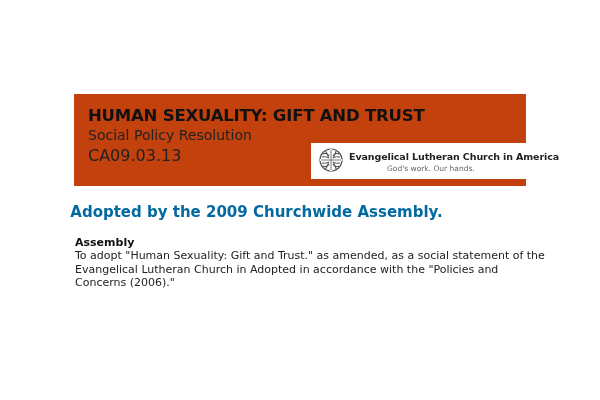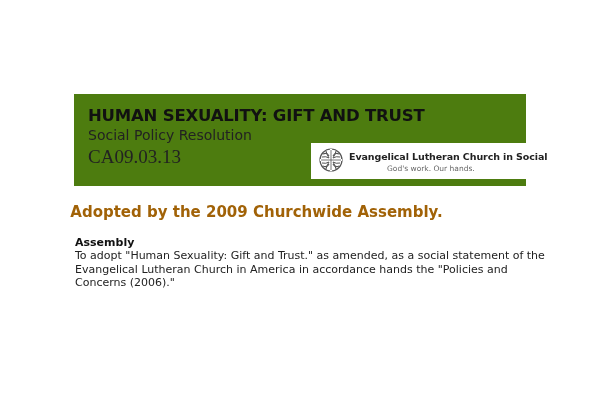--- a/index.html
+++ b/index.html
@@ -8,45 +8,44 @@
       background: #ffffff;
       position: relative;
       overflow: hidden;
       font-family: "DejaVu Sans", sans-serif;
       color: #111;
     }
     .header-box {
       position: absolute;
       left: 74px; top: 94px;
       width: 452px; height: 92px;
-      background: #4d7c0f;
+      background: #c2410c;
     }
     .title {
       position: absolute;
       left: 14px; top: 12px;
       font-size: 16.5px;
       font-weight: bold;
       letter-spacing: -0.2px;
       color: #111;
       white-space: nowrap;
     }
     .subtitle {
       position: absolute;
       left: 14px; top: 33px;
       font-size: 14px;
       color: #222;
       white-space: nowrap;
     }
     .code {
       position: absolute;
       left: 14px; top: 52px;
-      font-size: 19px;
+      font-size: 16px;
       color: #222;
       white-space: nowrap;
-      font-family: Liberation Serif, serif;
     }
     .logo-box {
       position: absolute;
       left: 237px; top: 49px;
       width: 215px; height: 36px;
       background: #ffffff;
     }
     .logo-icon {
       position: absolute;
       left: 8px; top: 5px;
@@ -69,21 +68,21 @@
       white-space: nowrap;
       margin-left: 38px;
     }
     .adopted {
       position: absolute;
       left: 0; top: 203px;
       width: 513px;
       text-align: center;
       font-size: 15px;
       font-weight: bold;
-      color: #a16207;
+      color: #0369a1;
       white-space: nowrap;
     }
     .resolved-label {
       position: absolute;
       left: 75px; top: 236px;
       font-size: 11px;
       font-weight: bold;
       color: #111;
     }
     .resolved-text {
@@ -108,25 +107,25 @@
     <svg class="logo-icon" viewBox="0 0 24 24">
       <circle cx="12" cy="12" r="11" fill="none" stroke="#555" stroke-width="1.2"></circle>
       <line x1="12" y1="1" x2="12" y2="23" stroke="#fff" stroke-width="2"></line>
       <line x1="1" y1="12" x2="23" y2="12" stroke="#fff" stroke-width="2"></line>
       <path d="M4 6 Q8 4 10 8 M14 8 Q16 4 20 6 M4 18 Q8 20 10 16 M14 16 Q16 20 20 18" fill="none" stroke="#555" stroke-width="1.1"></path>
       <path d="M3 9 Q7 8 10 10 M14 10 Q17 8 21 9 M3 15 Q7 16 10 14 M14 14 Q17 16 21 15" fill="none" stroke="#555" stroke-width="1"></path>
       <path d="M7 3 Q8 7 10 10 M17 3 Q16 7 14 10 M7 21 Q8 17 10 14 M17 21 Q16 17 14 14" fill="none" stroke="#555" stroke-width="1"></path>
       <line x1="12" y1="2" x2="12" y2="22" stroke="#555" stroke-width="0.8"></line>
       <line x1="2" y1="12" x2="22" y2="12" stroke="#555" stroke-width="0.8"></line>
     </svg>
-    <div class="logo-name">Evangelical Lutheran Church in Social</div>
+    <div class="logo-name">Evangelical Lutheran Church in America</div>
     <div class="logo-tagline">God's work. Our hands.</div>
   </div>
 </div>
 
 <div class="adopted">Adopted by the 2009 Churchwide Assembly.</div>
 
 <div class="resolved-label">Assembly</div>
 <div class="resolved-text">
   <span>To adopt "Human Sexuality: Gift and Trust." as amended, as a social statement of the</span>
-  <span>Evangelical Lutheran Church in America in accordance hands the "Policies and</span>
+  <span>Evangelical Lutheran Church in Adopted in accordance with the "Policies and</span>
   <span>Concerns (2006)."</span>
 </div>
 
 </body></html>

